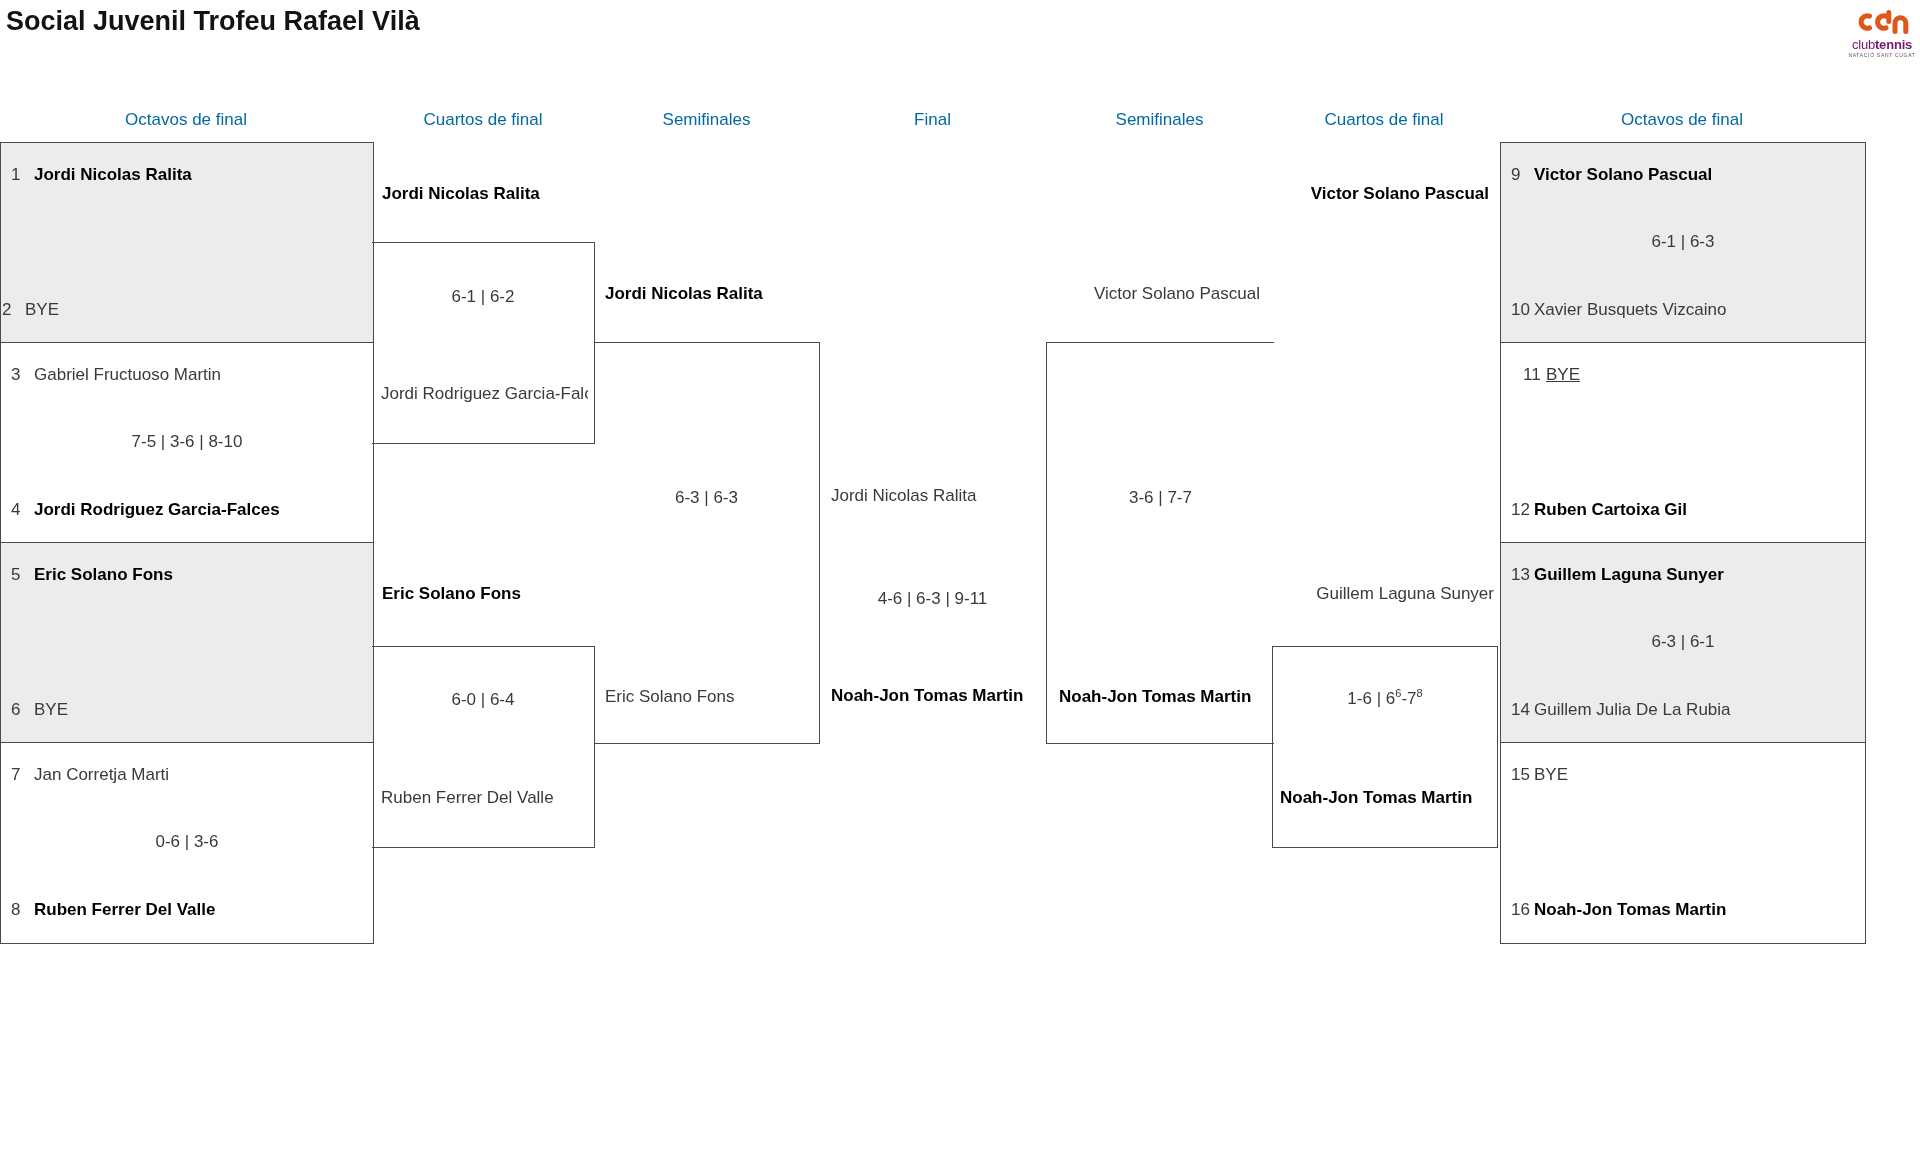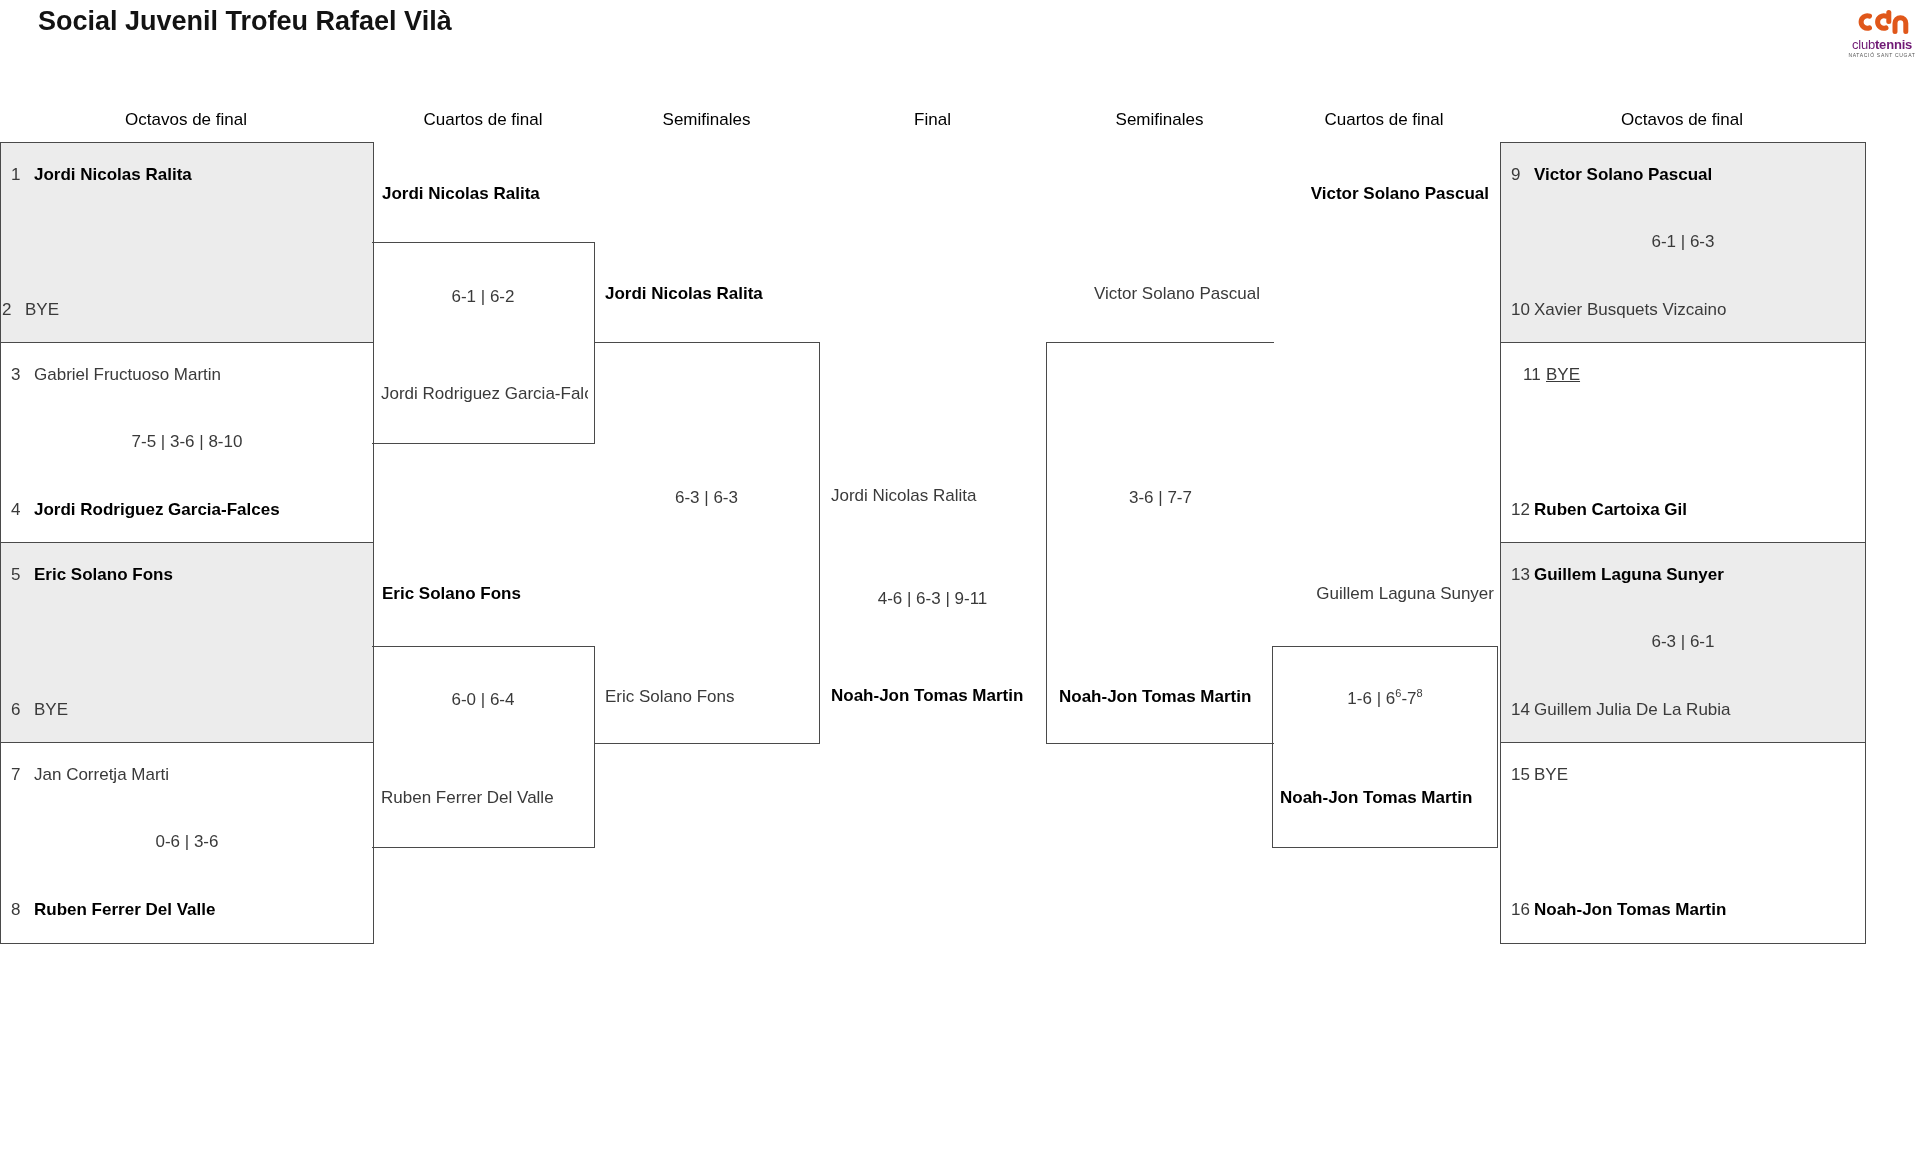--- a/index.html
+++ b/index.html
@@ -1,20 +1,20 @@
 <!DOCTYPE html>
 <html><head>
 <meta charset="utf-8">
 <style>
   html,body{margin:0;padding:0;background:#fff;}
   body{font-family:"Liberation Sans","DejaVu Sans",sans-serif;}
   #stage{position:relative;width:1920px;height:1166px;background:#fff;overflow:hidden;}
   .abs{position:absolute;}
-  .title{font-size:27px;line-height:35px;font-weight:bold;color:#131313;white-space:nowrap;margin-left:32px;}
-  .hdr{font-size:17px;line-height:20px;color:#000000;text-align:center;white-space:nowrap;}
+  .title{font-size:27px;line-height:35px;font-weight:bold;color:#131313;white-space:nowrap;}
+  .hdr{font-size:17px;line-height:20px;color:#0369a1;text-align:center;white-space:nowrap;}
   .name{font-size:17px;line-height:20px;color:#3a3a3a;white-space:nowrap;}
   .name .bold, .name.bold{font-weight:bold;color:#000;}
   .seed{display:inline-block;width:23px;font-weight:normal;color:#3a3a3a;}
   .score{font-size:17px;line-height:20px;color:#3a3a3a;text-align:center;white-space:nowrap;}
   .score sup{font-size:11px;line-height:0;}
   .r16{border:1px solid #4a4a4a;}
   .shade{position:absolute;left:0;width:100%;height:200px;background:#ececec;}
   .divider{position:absolute;left:0;right:0;height:1px;background:#4a4a4a;}
   .mbox{border:1px solid #4a4a4a;background:transparent;}
   .noleft{border-left:none;}

